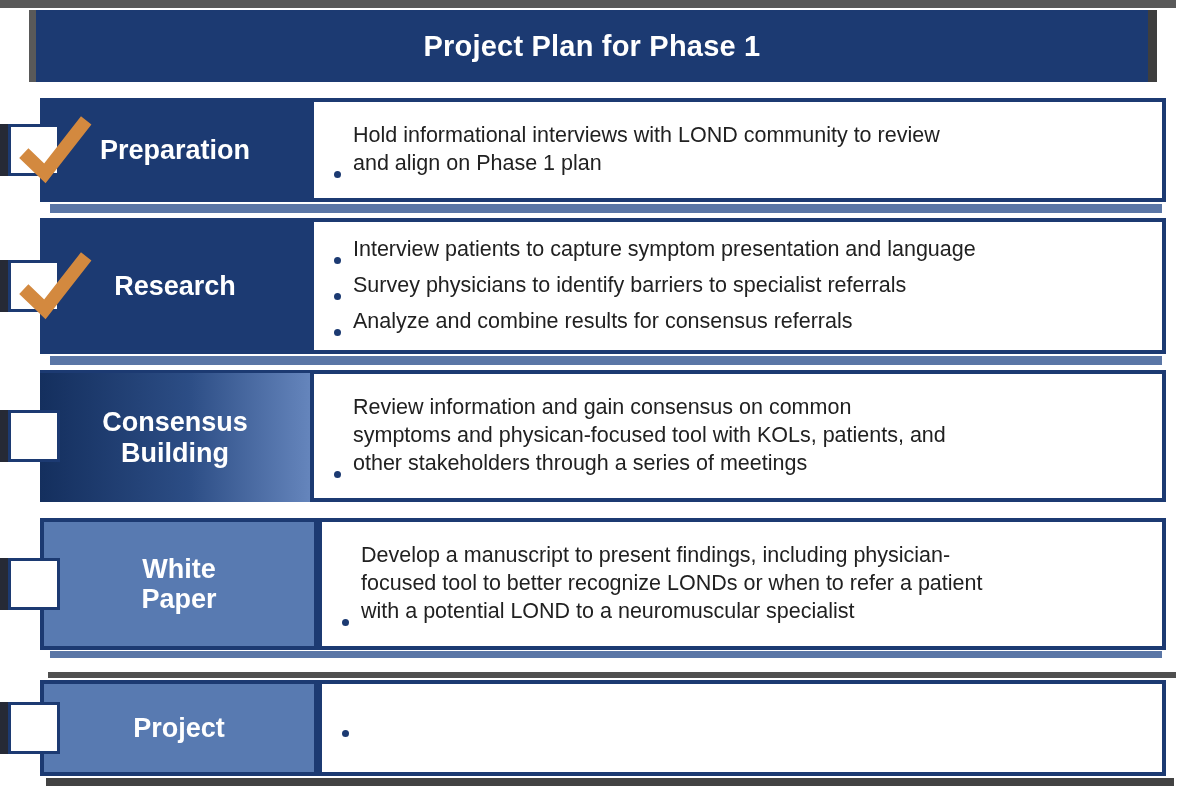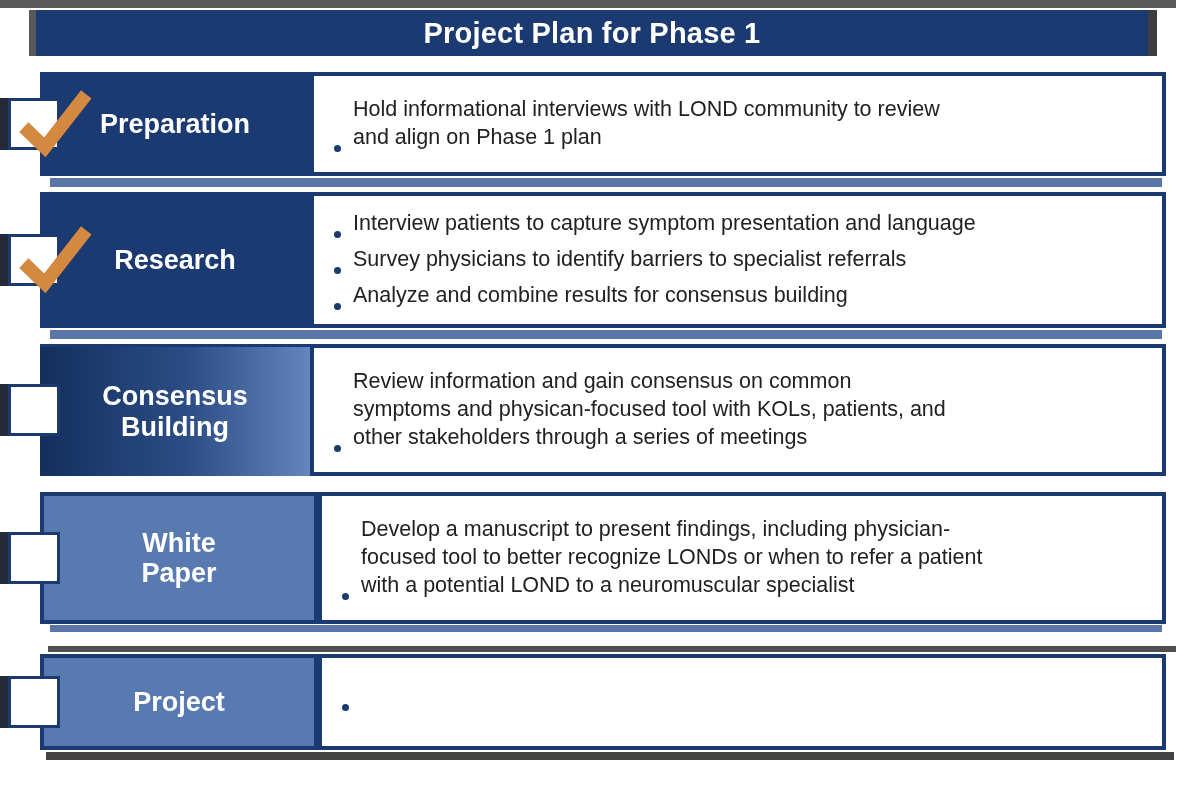--- a/index.html
+++ b/index.html
@@ -3,21 +3,21 @@
 <meta charset="utf-8">
 <style>
   html,body{margin:0;padding:0;background:#ffffff;}
   body{
     width:1184px;height:792px;overflow:hidden;position:relative;
     font-family:"Liberation Sans", sans-serif;
     -webkit-font-smoothing:antialiased;
   }
   .top-strip{height:8px;width:1176px;background:#595959;}
   .title-bar{
-    margin:2px 36px 0 36px;height:46px;background:#1c3a72;
+    margin:2px 36px 0 36px;height:72px;background:#1c3a72;
     display:flex;align-items:center;justify-content:center;
     box-shadow:-7px 0 0 #595959, 9px 0 0 #3e3e3e;
   }
   .title-bar h1{
     margin:0;color:#ffffff;font-size:29px;font-weight:bold;letter-spacing:.2px;
   }
   .rows{margin-top:16px;}
   .row{
     position:relative;display:flex;margin:0 18px 0 40px;
   }
@@ -110,21 +110,21 @@
       <div class="bullet">
         <span class="dot"></span>
         <span class="btext">Interview patients to capture symptom presentation and language</span>
       </div>
       <div class="bullet">
         <span class="dot"></span>
         <span class="btext">Survey physicians to identify barriers to specialist referrals</span>
       </div>
       <div class="bullet">
         <span class="dot"></span>
-        <span class="btext">Analyze and combine results for consensus building</span>
+        <span class="btext">Analyze and combine results for consensus referrals</span>
       </div>
     </div>
   </div>
 
   <div class="gap">
       <div class="band"></div>
     </div>
 
   <div class="row row-3">
     <div class="checkbox">

